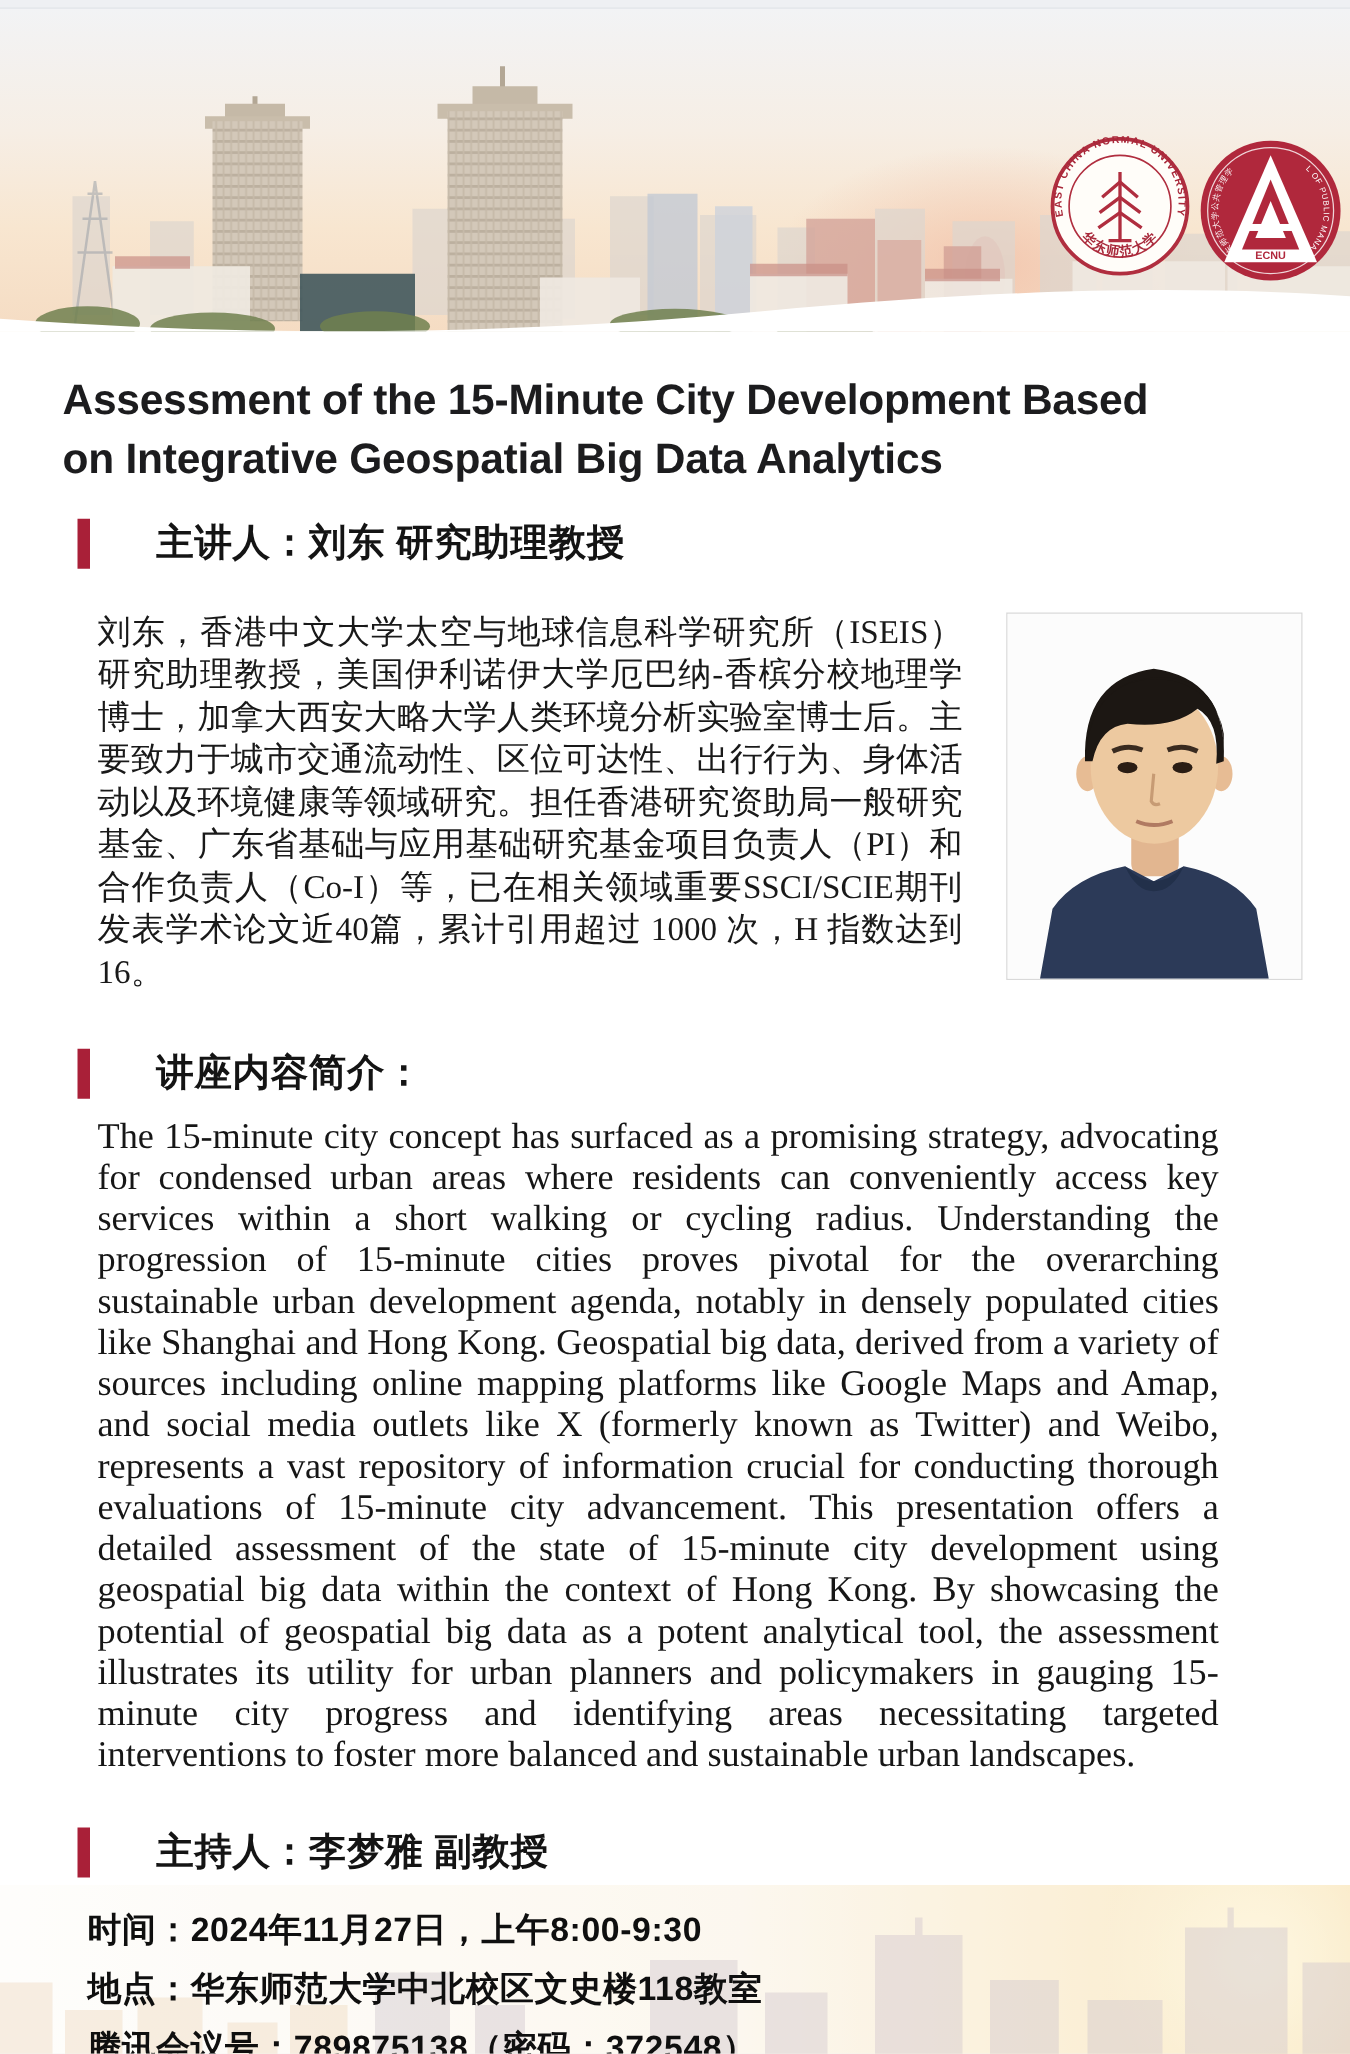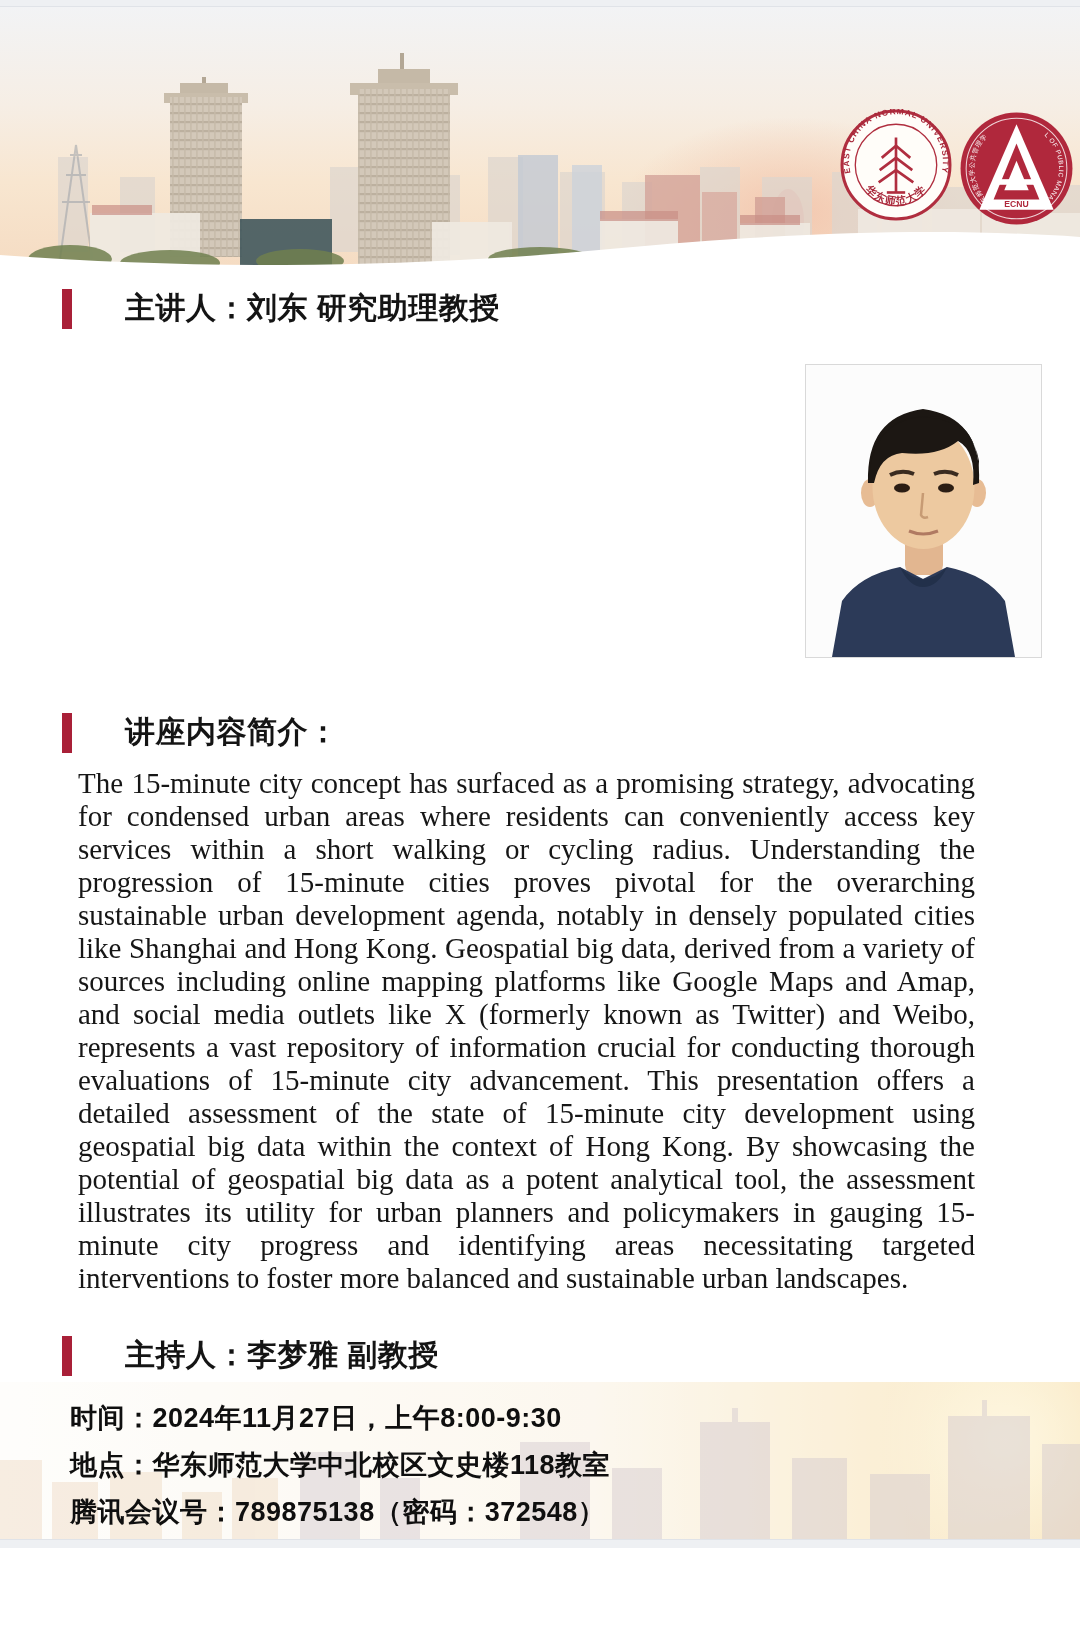--- a/index.html
+++ b/index.html
@@ -180,27 +180,29 @@
       <g>
         <path d="M57.5,14 L21,98 L94,98 Z" fill="#ffffff"></path>
         <path d="M57.5,33 L35,88 L80,88 Z" fill="#b0283c"></path>
         <path d="M57.5,50 L45.5,79 L69.5,79 Z" fill="#ffffff"></path>
         <rect x="37" y="68" width="41" height="5.5" fill="#ffffff"></rect>
       </g>
       <text x="57.5" y="95.5" font-size="8.5" font-weight="bold" fill="#b0283c" text-anchor="middle">ECNU</text>
     </svg>
   </div>
 
+  <h1 class="title">Assessment of the 15-Minute City Development Based on Integrative Geospatial Big Data Analytics</h1>
 
   <div class="sec-head speaker-head">
     <span class="bar"></span>
     <span class="txt">主讲人：刘东 研究助理教授</span>
   </div>
 
   <div class="bio-row">
+    <p class="bio">刘东，香港中文大学太空与地球信息科学研究所（ISEIS）研究助理教授，美国伊利诺伊大学厄巴纳-香槟分校地理学博士，加拿大西安大略大学人类环境分析实验室博士后。主要致力于城市交通流动性、区位可达性、出行行为、身体活动以及环境健康等领域研究。担任香港研究资助局一般研究基金、广东省基础与应用基础研究基金项目负责人（PI）和合作负责人（Co-I）等，已在相关领域重要SSCI/SCIE期刊发表学术论文近40篇，累计引用超过 1000 次，H 指数达到 16。</p>
     <div class="photo-frame">
       <svg width="235" height="292" viewBox="0 0 235 292">
         <rect width="235" height="292" fill="#fcfcfc"></rect>
 
         <rect x="99" y="162" width="38" height="48" rx="10" fill="#e2b690"></rect>
 
         <ellipse cx="64" cy="128" rx="9" ry="14" fill="#e7bc94"></ellipse>
         <ellipse cx="171" cy="128" rx="9" ry="14" fill="#e7bc94"></ellipse>
 
         <ellipse cx="117.5" cy="122" rx="51" ry="62" fill="#edc9a0"></ellipse>

